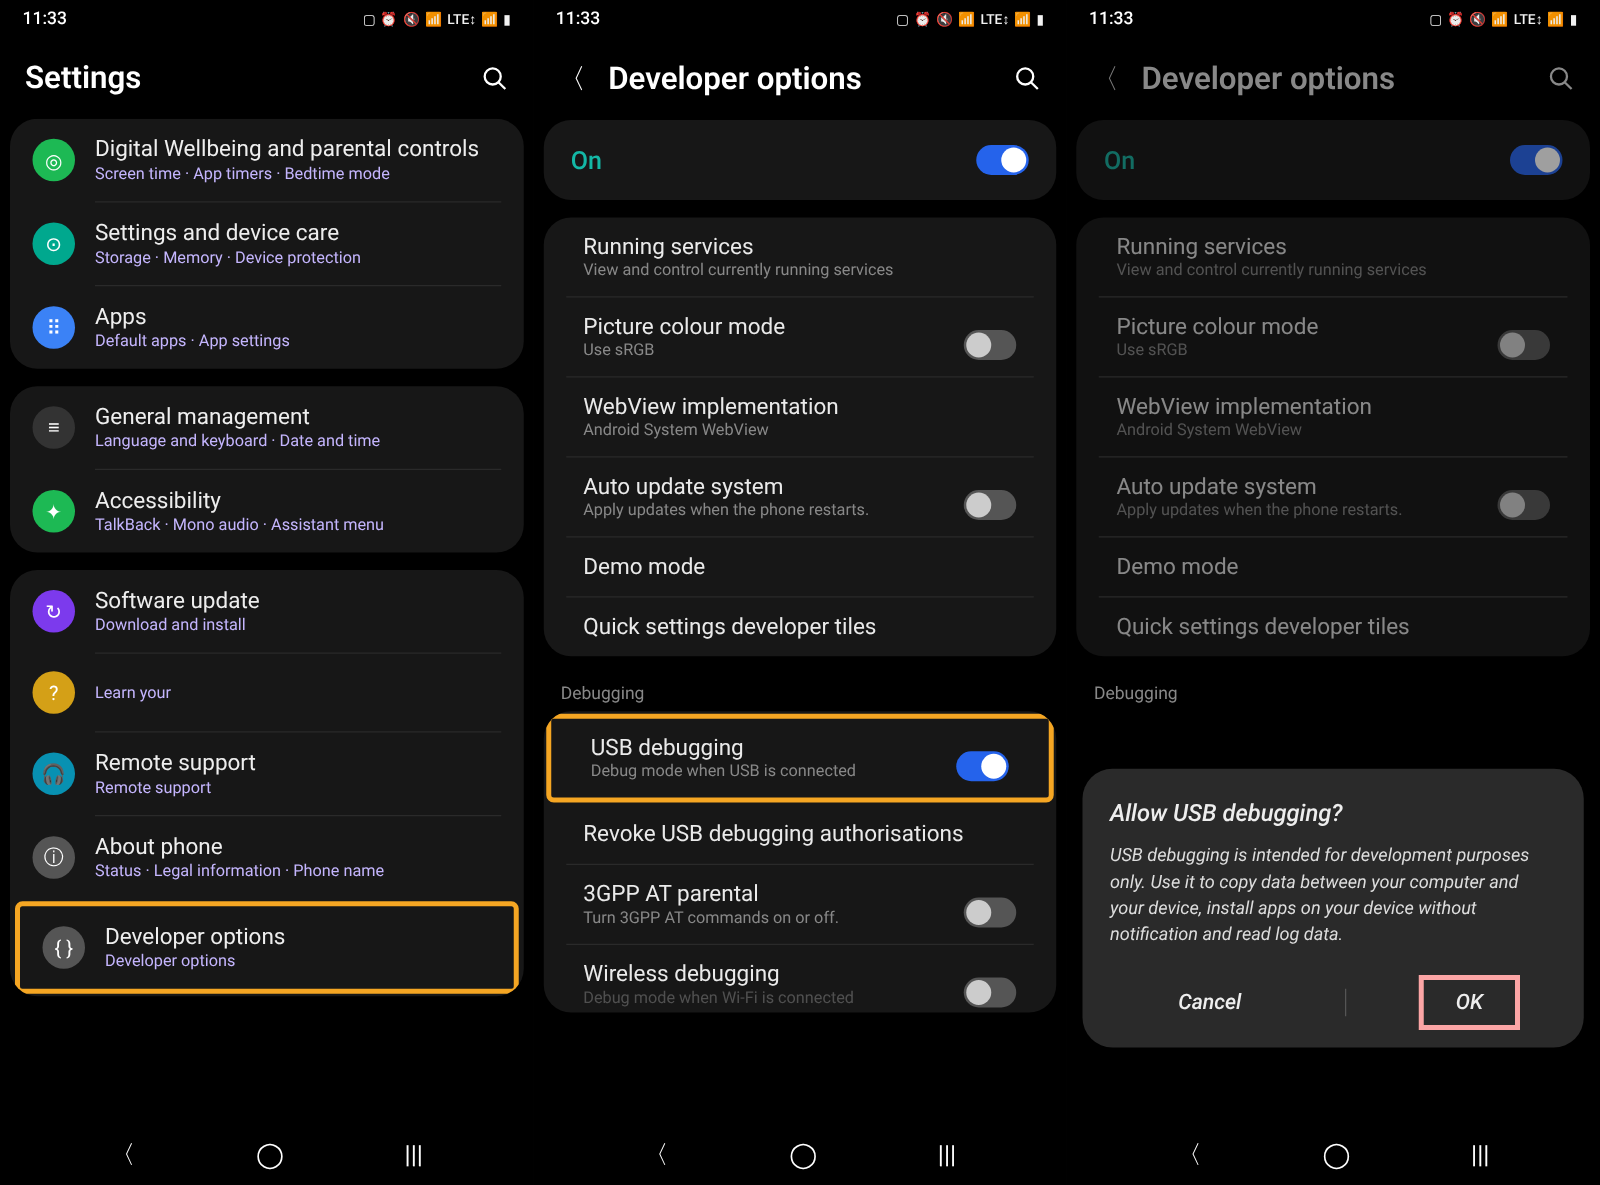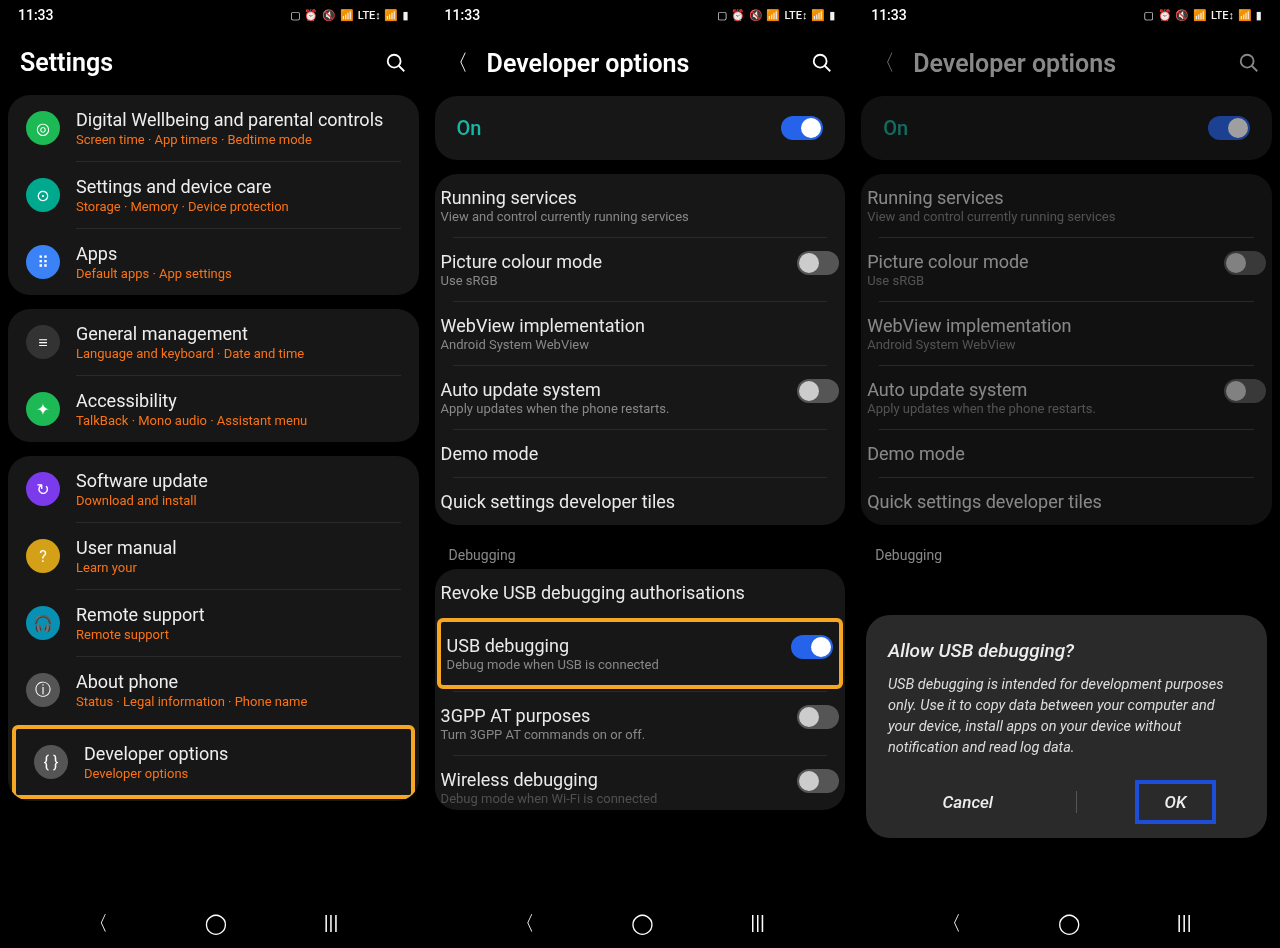--- a/index.html
+++ b/index.html
@@ -80,21 +80,21 @@
   height: 34px;
   border-radius: 50%;
   display: flex;
   align-items: center;
   justify-content: center;
   font-size: 16px;
   flex-shrink: 0;
 }
 .list-item-text { flex: 1; min-width: 0; }
 .list-item-title { color: #eee; font-size: 18px; margin-bottom: 2px; }
-.list-item-sub { color: #f97316; font-size: 13px; }
+.list-item-sub { color: #c4b5fd; font-size: 13px; }
 .divider { height: 1px; background: #2a2a2a; margin: 0 18px 0 68px; }
 .divider.full { margin: 0 18px; }
 
 .on-row {
   display: flex;
   align-items: center;
   justify-content: space-between;
   padding: 20px 22px;
 }
 .on-label { color: #14b8a6; font-size: 20px; font-weight: 500; }
@@ -114,23 +114,23 @@
   height: 20px;
   border-radius: 50%;
   background: #ccc;
   top: 2px;
   left: 2px;
 }
 .toggle.on { background: #2563eb; }
 .toggle.on::after { left: auto; right: 2px; background: #fff; }
 
 .dev-item {
-  padding: 13px 6px;
-  display: flex;
-  align-items: flex-start;
+  padding: 13px 32px;
+  display: flex;
+  align-items: flex-end;
   gap: 14px;
 }
 .dev-item-text { flex: 1; }
 .dev-title { color: #eaeaea; font-size: 18px; }
 .dev-sub { color: #888; font-size: 13px; margin-top: 1px; }
 
 .section-label-out { color: #888; font-size: 14px; padding: 8px 22px 6px 22px; }
 
 .highlight {
   border: 4px solid #f5a623;
@@ -163,21 +163,21 @@
   border-radius: 24px;
   width: 94%;
   padding: 24px 22px 14px 22px;
 }
 .dialog-title { color: #eee; font-size: 19px; font-weight: 500; margin-bottom: 12px; }
 .dialog-body { color: #ddd; font-size: 14.5px; line-height: 1.45; margin-bottom: 22px; }
 .dialog-buttons { display: flex; align-items: center; justify-content: space-around; }
 .dialog-btn { color: #eee; font-size: 17px; font-weight: 500; padding: 8px 26px; }
 .dialog-sep { width: 1px; height: 22px; background: #555; }
 
-.ok-highlight { border: 4px solid #1d4ed8; border-radius: 0; }
+.ok-highlight { border: 4px solid #fca5a5; border-radius: 0; }
 
 .icon-circle-green { background: #1db954; color: #fff; }
 .icon-circle-teal { background: #00a88e; color: #fff; }
 .icon-circle-blue { background: #3b82f6; color: #fff; }
 .icon-circle-grey { background: #333; color: #fff; }
 .icon-circle-violet { background: #7c3aed; color: #fff; }
 .icon-circle-yellow { background: #d4a017; color: #fff; }
 .icon-circle-cyan { background: #0891b2; color: #fff; }
 .icon-circle-dgrey { background: #555; color: #fff; }
 
@@ -259,21 +259,20 @@
         <div class="list-item-icon icon-circle-violet">↻</div>
         <div class="list-item-text">
           <div class="list-item-title">Software update</div>
           <div class="list-item-sub">Download and install</div>
         </div>
       </div>
       <div class="divider"></div>
       <div class="list-item">
         <div class="list-item-icon icon-circle-yellow">?</div>
         <div class="list-item-text">
-          <div class="list-item-title">User manual</div>
           <div class="list-item-sub">Learn your</div>
         </div>
       </div>
       <div class="divider"></div>
       <div class="list-item">
         <div class="list-item-icon icon-circle-cyan">🎧</div>
         <div class="list-item-text">
           <div class="list-item-title">Remote support</div>
           <div class="list-item-sub">Remote support</div>
         </div>
@@ -375,36 +374,36 @@
       <div class="dev-item">
         <div class="dev-item-text">
           <div class="dev-title">Quick settings developer tiles</div>
         </div>
       </div>
     </div>
 
     <div class="section-label-out">Debugging</div>
 
     <div class="section" style="margin-bottom:0;">
-      <div class="dev-item">
-        <div class="dev-item-text">
-          <div class="dev-title">Revoke USB debugging authorisations</div>
-        </div>
-      </div>
       <div class="dev-item highlight" style="margin:2px;">
         <div class="dev-item-text">
           <div class="dev-title">USB debugging</div>
           <div class="dev-sub">Debug mode when USB is connected</div>
         </div>
         <div class="toggle on"></div>
       </div>
-      <div class="divider full"></div>
-      <div class="dev-item">
-        <div class="dev-item-text">
-          <div class="dev-title">3GPP AT purposes</div>
+      <div class="dev-item">
+        <div class="dev-item-text">
+          <div class="dev-title">Revoke USB debugging authorisations</div>
+        </div>
+      </div>
+      <div class="divider full"></div>
+      <div class="dev-item">
+        <div class="dev-item-text">
+          <div class="dev-title">3GPP AT parental</div>
           <div class="dev-sub">Turn 3GPP AT commands on or off.</div>
         </div>
         <div class="toggle"></div>
       </div>
       <div class="divider full"></div>
       <div class="dev-item" style="padding-bottom:4px;">
         <div class="dev-item-text">
           <div class="dev-title">Wireless debugging</div>
           <div class="dev-sub" style="opacity:.5;">Debug mode when Wi-Fi is connected</div>
         </div>

